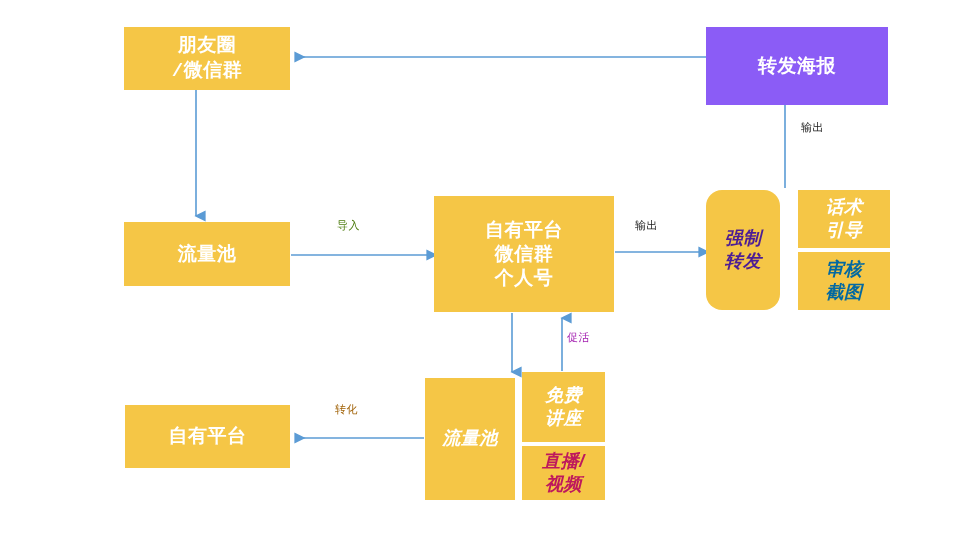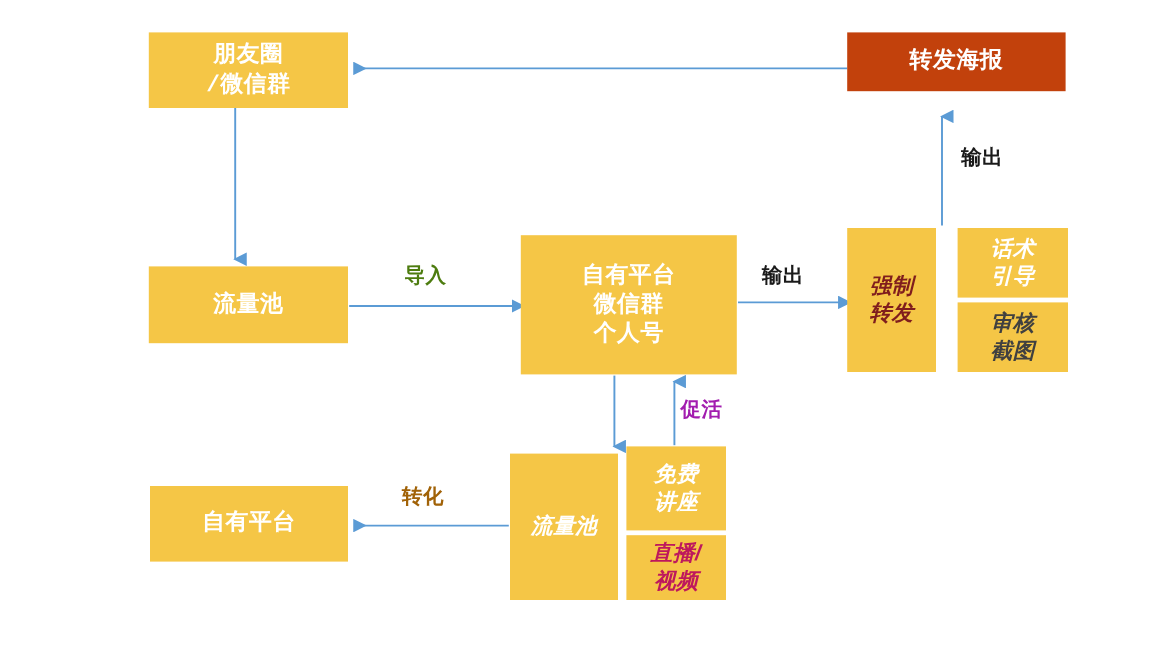--- a/index.html
+++ b/index.html
@@ -31,22 +31,22 @@
     box-sizing: border-box;
     white-space: pre-line;
     user-select: none;
   }
   .node-lg { font-size: 19px; }
   .node-md { font-size: 18px; font-style: italic; }
 
   .edge-label {
     position: absolute;
     color: #1a1a1a;
-    font-size: 17px;
-    font-weight: 700;
+    font-size: 11px;
+    font-weight: 400;
     letter-spacing: 0.5px;
     white-space: nowrap;
     user-select: none;
   }
 
   svg.edges {
     position: absolute;
     left: 0;
     top: 0;
     width: 960px;
@@ -89,30 +89,30 @@
     <line x1="512" y1="313" x2="512" y2="372" stroke="#5B9BD5" stroke-width="1.6" marker-end="url(#arrowD)"></line>
 
     <line x1="562" y1="371" x2="562" y2="318" stroke="#5B9BD5" stroke-width="1.6" marker-end="url(#arrowU)"></line>
 
     <line x1="424" y1="438" x2="296" y2="438" stroke="#5B9BD5" stroke-width="1.6" marker-end="url(#arrowL)"></line>
   </svg>
 
   <div id="nodes">
       <div class="node node-lg" style="left: 124px; top: 27px; width: 166px; height: 63px; background: rgb(245, 198, 70); color: rgb(255, 255, 255); font-family: Liberation Mono, monospace;">朋友圈
 /微信群</div>
-      <div class="node node-lg" style="left: 706px; top: 27px; width: 182px; height: 49px; background: #c2410c; color: rgb(255, 255, 255);">转发海报</div>
+      <div class="node node-lg" style="left: 706px; top: 27px; width: 182px; height: 78px; background: #8b5cf6; color: rgb(255, 255, 255);">转发海报</div>
       <div class="node node-lg" style="left: 124px; top: 222px; width: 166px; height: 64px; background: rgb(245, 198, 70); color: rgb(255, 255, 255);">流量池</div>
       <div class="node node-lg" style="left: 434px; top: 196px; width: 180px; height: 116px; background: rgb(245, 198, 70); color: rgb(255, 255, 255);">自有平台
 微信群
 个人号</div>
-      <div class="node node-md" style="left: 706px; top: 190px; width: 74px; height: 120px; background: rgb(245, 198, 70); color: #7f1d1d;">强制
+      <div class="node node-md" style="left: 706px; top: 190px; width: 74px; height: 120px; background: rgb(245, 198, 70); color: #4c1d95; border-radius: 16px;">强制
 转发</div>
       <div class="node node-md" style="left: 798px; top: 190px; width: 92px; height: 58px; background: rgb(245, 198, 70); color: rgb(255, 255, 255);">话术
 引导</div>
-      <div class="node node-md" style="left: 798px; top: 252px; width: 92px; height: 58px; background: rgb(245, 198, 70); color: #404040;">审核
+      <div class="node node-md" style="left: 798px; top: 252px; width: 92px; height: 58px; background: rgb(245, 198, 70); color: #0369a1;">审核
 截图</div>
       <div class="node node-md" style="left: 425px; top: 378px; width: 90px; height: 122px; background: rgb(245, 198, 70); color: rgb(255, 255, 255);">流量池</div>
       <div class="node node-md" style="left: 522px; top: 372px; width: 83px; height: 70px; background: rgb(245, 198, 70); color: rgb(255, 255, 255);">免费
 讲座</div>
       <div class="node node-md" style="left: 522px; top: 446px; width: 83px; height: 54px; background: rgb(245, 198, 70); color: #be185d;">直播/
 视频</div>
       <div class="node node-lg" style="left: 125px; top: 405px; width: 165px; height: 63px; background: rgb(245, 198, 70); color: rgb(255, 255, 255);">自有平台</div>
     </div>
   <div id="labels">
       <div class="edge-label" style="left: 337px; top: 218px; color: #4d7c0f;">导入</div>

